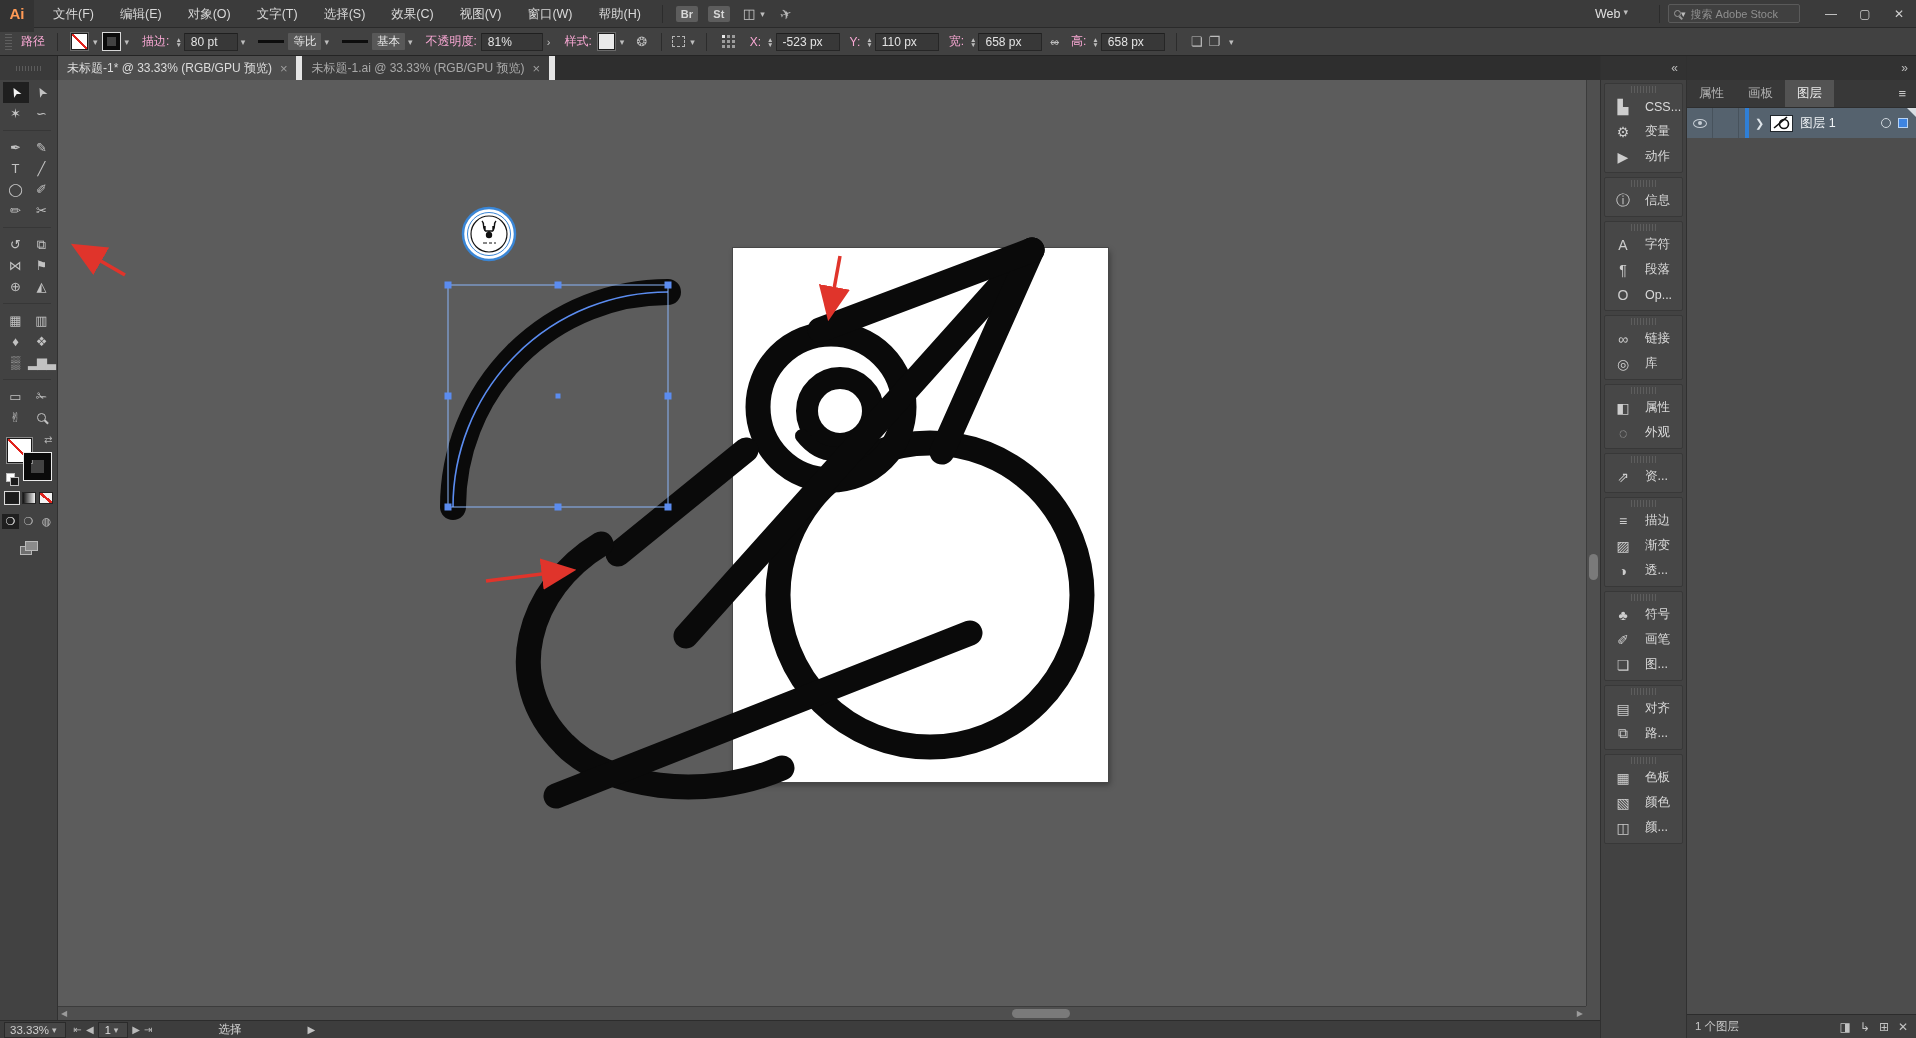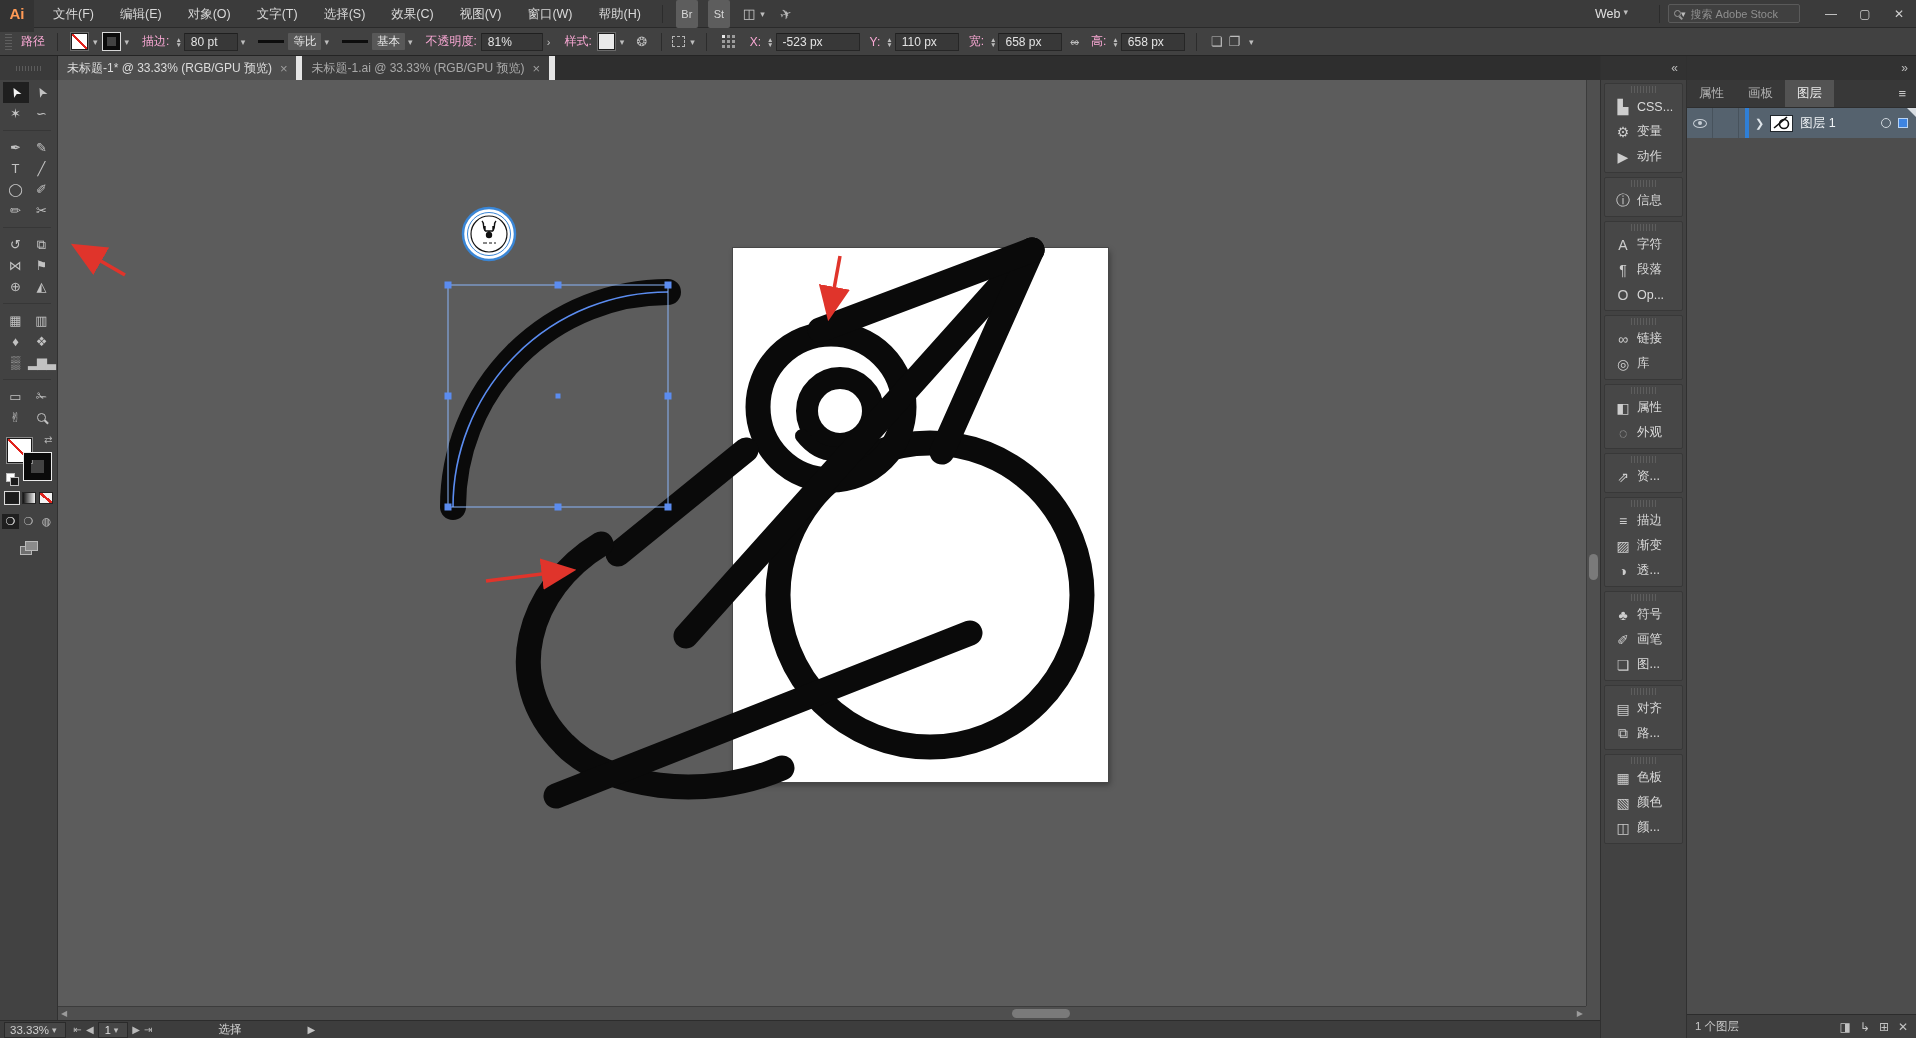--- a/index.html
+++ b/index.html
@@ -6,22 +6,22 @@
   html,body{width:1916px;height:1038px;overflow:hidden}
   body{font-family:"Liberation Sans","DejaVu Sans",sans-serif;font-size:12px;color:#d6d6d6;background:#5c5c5c}
 
   
   .titlebar{height:28px;background:#3b3b3b;display:flex;align-items:center;border-bottom:1px solid #2a2a2a}
   .ai-logo{width:34px;height:36px;display:flex;align-items:center;justify-content:center;
     color:#ff9a56;font-weight:bold;font-size:15px;background:#333}
   .menus{display:flex;align-items:center;margin-left:6px}
   .menu-item{padding:16px 13px;line-height:28px;font-size:12.5px;color:#d9d9d9;cursor:default}
   .tb-sep{width:1px;height:18px;background:#2c2c2c;margin:0 8px}
-  .sq-btn{min-width:22px;height:28px;background:#5d5d5d;color:#d8d8d8;border-radius:2px;
-    display:flex;align-items:center;justify-content:center;font-size:11px;margin:0 5px;font-weight:normal}
+  .sq-btn{min-width:22px;height:16px;background:#5d5d5d;color:#d8d8d8;border-radius:2px;
+    display:flex;align-items:center;justify-content:center;font-size:11px;margin:0 5px;font-weight:bold}
   .layout-ic{font-size:13px;color:#c9c9c9;margin:0 2px 0 8px}
   .caret{font-size:9px;color:#bdbdbd;margin:0 3px}
   .rocket{font-size:14px;color:#b9b9b9;margin-left:12px;transform:rotate(-20deg)}
   .titlebar .spacer{flex:1}
   .workspace{display:flex;align-items:flex-start;margin-right:20px;color:#e0e0e0;font-size:12.5px}
   .searchbox{display:flex;align-items:center;width:132px;height:19px;border:1px solid #5a5a5a;background:#404040;
     border-radius:2px;padding:0 5px;margin-right:14px}
   .mag{width:7px;height:7px;border:1.5px solid #9a9a9a;border-radius:50%;position:relative;flex:none}
   .mag::after{content:"";position:absolute;width:4px;height:1.5px;background:#9a9a9a;right:-3px;bottom:-2px;transform:rotate(45deg)}
   .searchbox input{background:transparent;border:none;outline:none;color:#cfcfcf;width:100%;margin-left:5px;
@@ -116,21 +116,21 @@
   .status-txt{margin-left:66px;color:#d6d6d6}
   .play-ic{margin-left:66px;font-size:10px;color:#c2c2c2}
 
   
   .dock-col{width:86px;background:#424242;border-left:1px solid #303030;display:flex;flex-direction:column}
   .dock-strip{height:24px;background:#323232;display:flex;align-items:center;justify-content:flex-end;padding:0 8px;color:#bdbdbd;font-size:12px}
   .dock-group{background:#474747;border:1px solid #383838;border-radius:2px;margin:3px 3px 4px;padding-bottom:3px}
   .dock-grip{width:26px;height:7px;margin:2px auto 1px;background:repeating-linear-gradient(90deg,#5d5d5d 0 1px,transparent 1px 3px)}
   .dock-item{display:flex;align-items:center;height:25px;padding-left:7px}
   .dock-ic{width:22px;font-size:14px;color:#cdcdcd;text-align:center;flex:none}
-  .dock-lb{font-size:12.5px;color:#dadada;margin-left:3px;white-space:nowrap}
+  .dock-lb{font-size:12.5px;color:#dadada;margin-left:11px;white-space:nowrap}
 
   
   .layers-col{width:230px;background:#4d4d4d;border-left:1px solid #303030;display:flex;flex-direction:column}
   .layers-strip{height:24px;background:#323232;display:flex;align-items:center;justify-content:flex-end;padding:0 8px;color:#bdbdbd;font-size:12px}
   .ptabs{height:28px;background:#383838;display:flex;align-items:stretch;border-bottom:1px solid #2e2e2e}
   .ptab{padding:0 12px;display:flex;align-items:center;color:#b3b3b3;font-size:12.5px}
   .ptab.active{background:#535353;color:#eaeaea}
   .ptab-menu{margin-left:auto;padding:0 10px;display:flex;align-items:center;color:#c9c9c9;font-size:13px}
   .layer-row{height:30px;background:#55626e;display:flex;align-items:center;position:relative}
   .eye-cell{width:26px;display:flex;align-items:center;justify-content:center;border-right:1px solid #47525c;align-self:stretch}
@@ -241,21 +241,21 @@
       <i></i>
       <i></i>
       <i></i>
     </span>
   <div class="cb-group">
     <span class="cb-label">X:</span>
     <span class="stepper">
         <span>▲</span>
         <span>▼</span>
       </span>
-    <span class="field" style="width:84px">-523 px</span>
+    <span class="field" style="width:64px">-523 px</span>
   </div>
   <div class="cb-group">
     <span class="cb-label">Y:</span>
     <span class="stepper">
         <span>▲</span>
         <span>▼</span>
       </span>
     <span class="field" style="width:64px">110 px</span>
   </div>
   <div class="cb-group">

